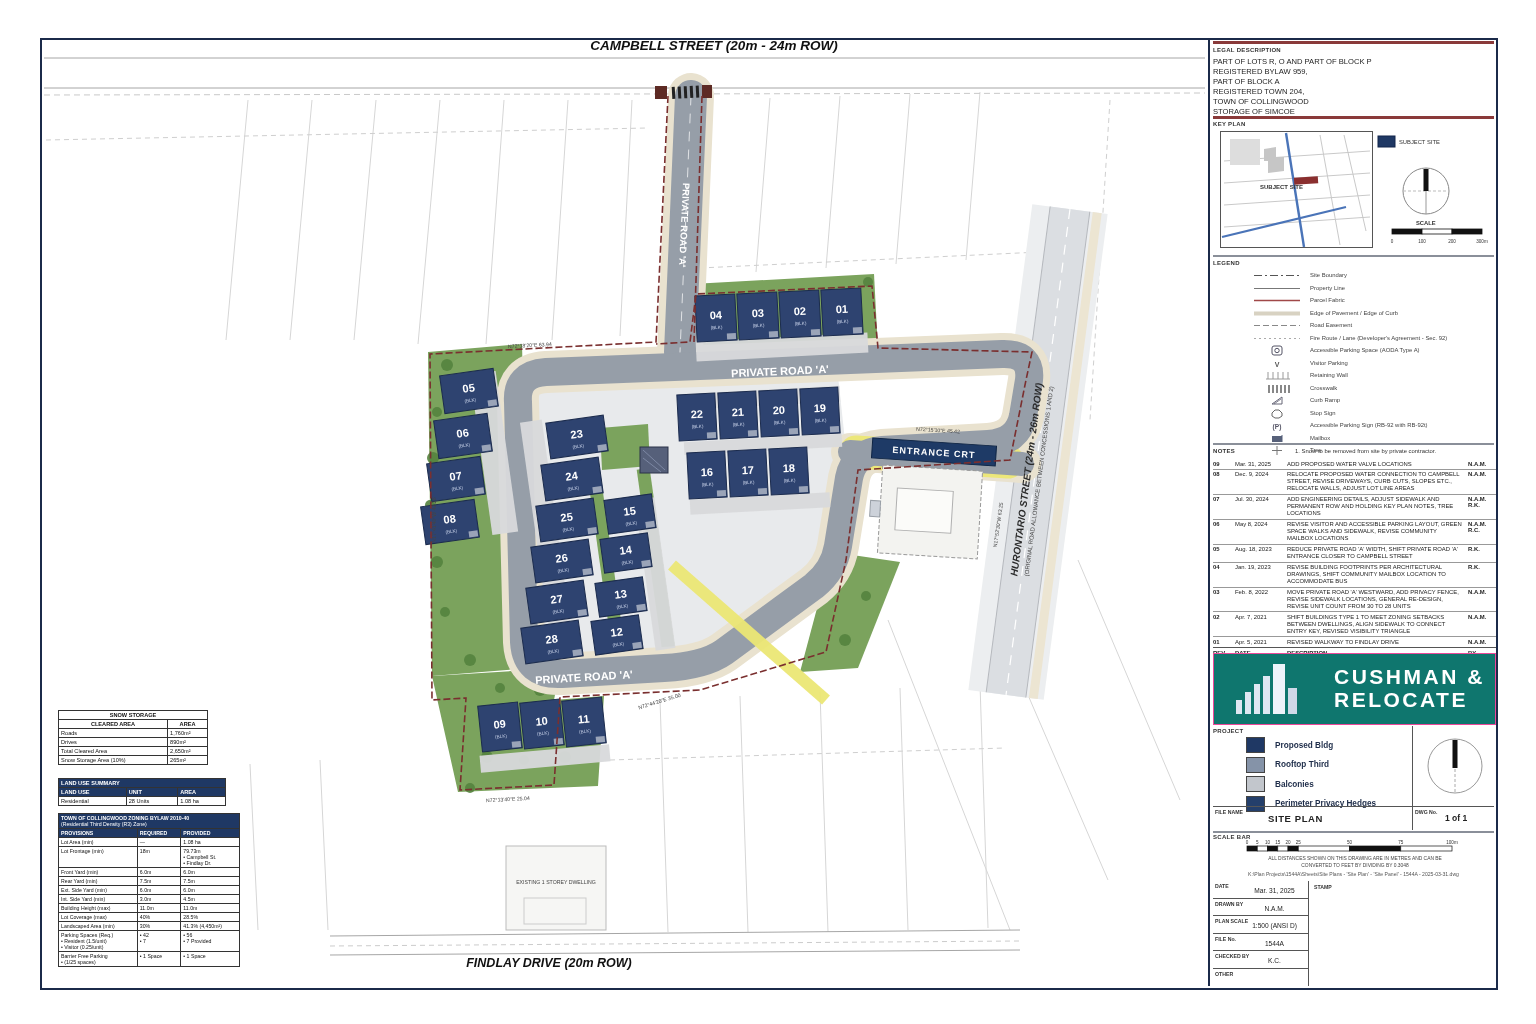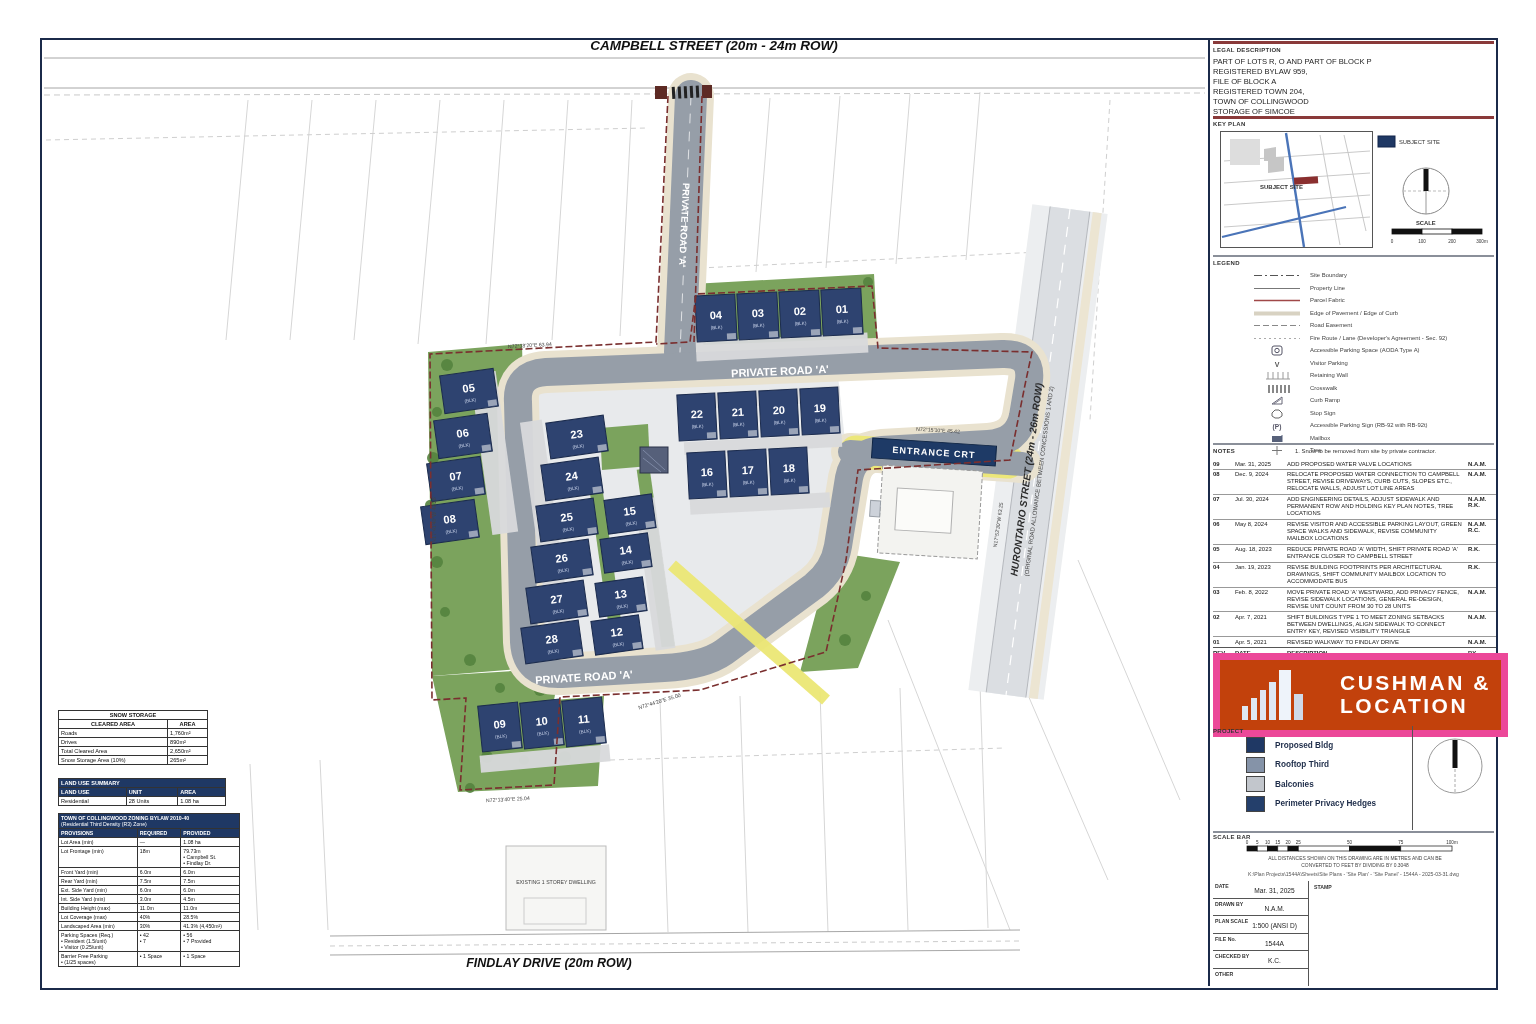--- a/index.html
+++ b/index.html
@@ -15,21 +15,21 @@
   .legend-icon{width:52px;height:11px;flex:0 0 52px;}
   .legend-label{font-size:5.9px;color:#444;line-height:1.1;padding-left:6px;}
   .rev-table{width:283px;font-size:5.9px;color:#222;}
   .rev-row{display:flex;border-top:1px solid #999;padding:1.5px 0;}
   .rev-row:first-child{border-top:none;}
   .rev-no{flex:0 0 22px;font-weight:bold;}
   .rev-date{flex:0 0 52px;}
   .rev-desc{flex:1 1 auto;padding-right:4px;line-height:1.18;}
   .rev-by{flex:0 0 28px;font-weight:bold;}
   .rev-head{font-weight:bold;border-top:1.5px solid #555;border-bottom:1.5px solid #555;}
-  .logo-banner{background:#c2410c;border:7px solid #ec4899;display:flex;align-items:center;}
+  .logo-banner{background:#0f766e;border:1px solid #ec4899;display:flex;align-items:center;}
   .logo-text{color:#fff;font-weight:bold;font-size:21px;letter-spacing:2.5px;line-height:1.08;font-family:"Liberation Sans",sans-serif;}
   .proj-row{display:flex;align-items:center;margin-bottom:3.5px;}
   .proj-chip{width:17px;height:14px;margin-right:10px;border:.5px solid #444;}
   .proj-label{font-size:8.2px;color:#1d2c49;font-weight:bold;}
   .cell-label{font-size:5.2px;color:#333;font-weight:bold;}
   .cell-value{font-size:6.6px;color:#222;text-align:center;}
   .info-row{border-top:1px solid #555;position:relative;}
   .ltable{border:1px solid #222;background:#fff;font-size:5.6px;color:#111;border-collapse:collapse;}
   .ltable td,.ltable th{border:1px solid #333;padding:1px 2px;vertical-align:top;text-align:left;}
   .navy-h{background:#1f3864;color:#fff;font-weight:bold;text-align:center;}
@@ -575,21 +575,21 @@
           </tr>
         </tbody>
       </table>
   </div>
 
   <div class="abs bar-maroon" style="left:1213px;top:41px;width:281px;"></div>
   <div class="abs sec-label" style="left:1213px;top:47px;">LEGAL DESCRIPTION</div>
   <div class="abs legal-lines" style="left:1213px;top:57px;width:281px;" id="legal-lines">
       <div>PART OF LOTS R, O AND PART OF BLOCK P</div>
       <div>REGISTERED BYLAW 959,</div>
-      <div>FILE OF BLOCK A</div>
+      <div>PART OF BLOCK A</div>
       <div>REGISTERED TOWN 204,</div>
       <div>TOWN OF COLLINGWOOD</div>
       <div>STORAGE OF SIMCOE</div>
     </div>
 
   <div class="abs bar-maroon" style="left:1213px;top:116px;width:281px;"></div>
   <div class="abs sec-label" style="left:1213px;top:121px;">KEY PLAN</div>
 
   <svg class="abs" style="left:1220px;top:131px;" width="276" height="118" viewBox="0 0 276 118">
     <rect x="0.5" y="0.5" width="152" height="116" fill="#ffffff" stroke="#555555"></rect>
@@ -807,21 +807,21 @@
         <rect x="4" y="40" width="6" height="14"></rect>
         <rect x="13" y="32" width="6" height="22"></rect>
         <rect x="22" y="24" width="6" height="30"></rect>
         <rect x="31" y="16" width="7" height="38"></rect>
         <rect x="41" y="4" width="12" height="50" fill="#eef3fa"></rect>
         <rect x="56" y="28" width="9" height="26" fill="#cfd9e8"></rect>
       </g>
     </svg>
     <div class="logo-text" style="margin-left:10px;">
       <div>CUSHMAN &amp;</div>
-      <div>LOCATION</div>
+      <div>RELOCATE</div>
     </div>
   </div>
 
   <div class="abs sec-label" style="left:1213px;top:728px;">PROJECT</div>
   <div class="abs" style="left:1246px;top:737px;width:160px;" id="project-items">
       <div class="proj-row">
         <div class="proj-chip" style="background: rgb(31, 56, 100);"></div>
         <div class="proj-label">Proposed Bldg</div>
       </div>
       <div class="proj-row">
@@ -837,20 +837,26 @@
         <div class="proj-label">Perimeter Privacy Hedges</div>
       </div>
     </div>
   <div class="abs" style="left:1412px;top:726px;width:1px;height:104px;background:#555;"></div>
   <svg class="abs" style="left:1420px;top:730px;" width="70" height="72" viewBox="0 0 70 72">
     <circle cx="35" cy="36" r="27" fill="none" stroke="#999999"></circle>
     <line x1="35" y1="9" x2="35" y2="63" stroke="#aaaaaa" stroke-width="1" stroke-dasharray="3 2"></line>
     <rect x="32.5" y="10" width="5" height="28" fill="#111111"></rect>
   </svg>
 
+  <div class="abs" style="left:1213px;top:806px;width:281px;height:24px;border-top:1px solid #555;">
+    <span class="cell-label abs" style="left:2px;top:2px;">FILE NAME</span>
+    <span class="abs" style="left:55px;top:6px;font-size:9.5px;font-weight:bold;color:#222;letter-spacing:.6px;">SITE PLAN</span>
+    <span class="cell-label abs" style="left:202px;top:2px;">DWG No.</span>
+    <span class="abs" style="left:232px;top:6px;font-size:8.5px;font-weight:bold;color:#222;">1 of 1</span>
+  </div>
 
   <div class="abs bar-gray" style="left:1213px;top:831px;width:281px;"></div>
   <div class="abs sec-label" style="left:1213px;top:834px;">SCALE BAR</div>
   <div class="abs" style="left:1245px;top:838px;width:220px;height:16px;" id="scalebar"><svg viewBox="0 0 220 16" width="220" height="16">
         <rect x="2" y="8" width="10.25" height="5" fill="#111111" stroke="#111111" stroke-width="0.7"></rect>
         <rect x="12.25" y="8" width="10.25" height="5" fill="#ffffff" stroke="#111111" stroke-width="0.7"></rect>
         <rect x="22.5" y="8" width="10.25" height="5" fill="#111111" stroke="#111111" stroke-width="0.7"></rect>
         <rect x="32.75" y="8" width="10.25" height="5" fill="#ffffff" stroke="#111111" stroke-width="0.7"></rect>
         <rect x="43" y="8" width="10.25" height="5" fill="#111111" stroke="#111111" stroke-width="0.7"></rect>
         <rect x="53.24999999999999" y="8" width="51.24999999999999" height="5" fill="#ffffff" stroke="#111111" stroke-width="0.7"></rect>

